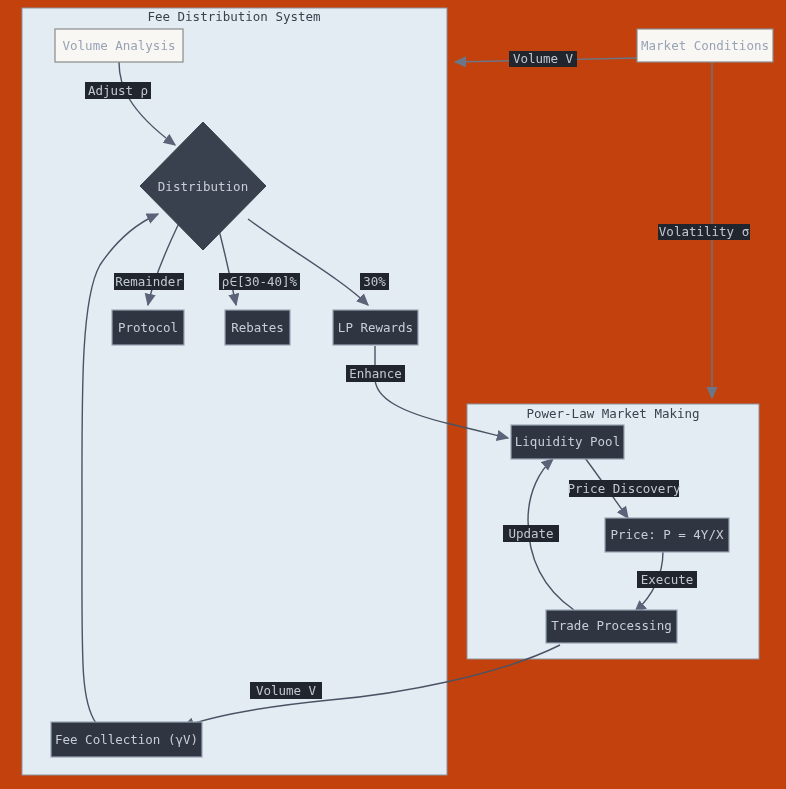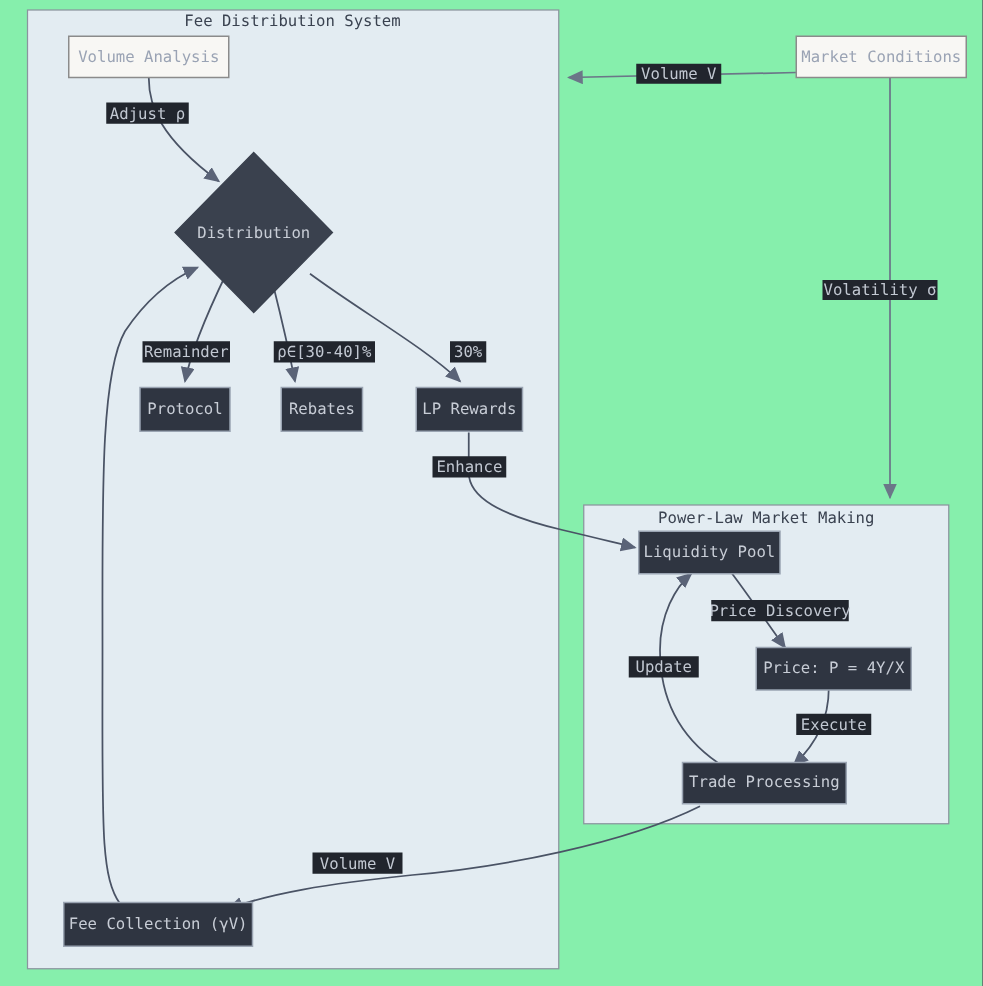--- a/index.html
+++ b/index.html
@@ -4,21 +4,21 @@
 <style>
   html, body {
     margin: 0;
     padding: 0;
     background: #282c34;
   }
   #canvas {
     position: relative;
     width: 786px;
     height: 789px;
-    background: #86efac;
+    background: #c2410c;
     font-family: "DejaVu Sans Mono", "Liberation Mono", monospace;
     overflow: hidden;
   }
   svg.layer {
     position: absolute;
     left: 0;
     top: 0;
     width: 786px;
     height: 789px;
     overflow: visible;

